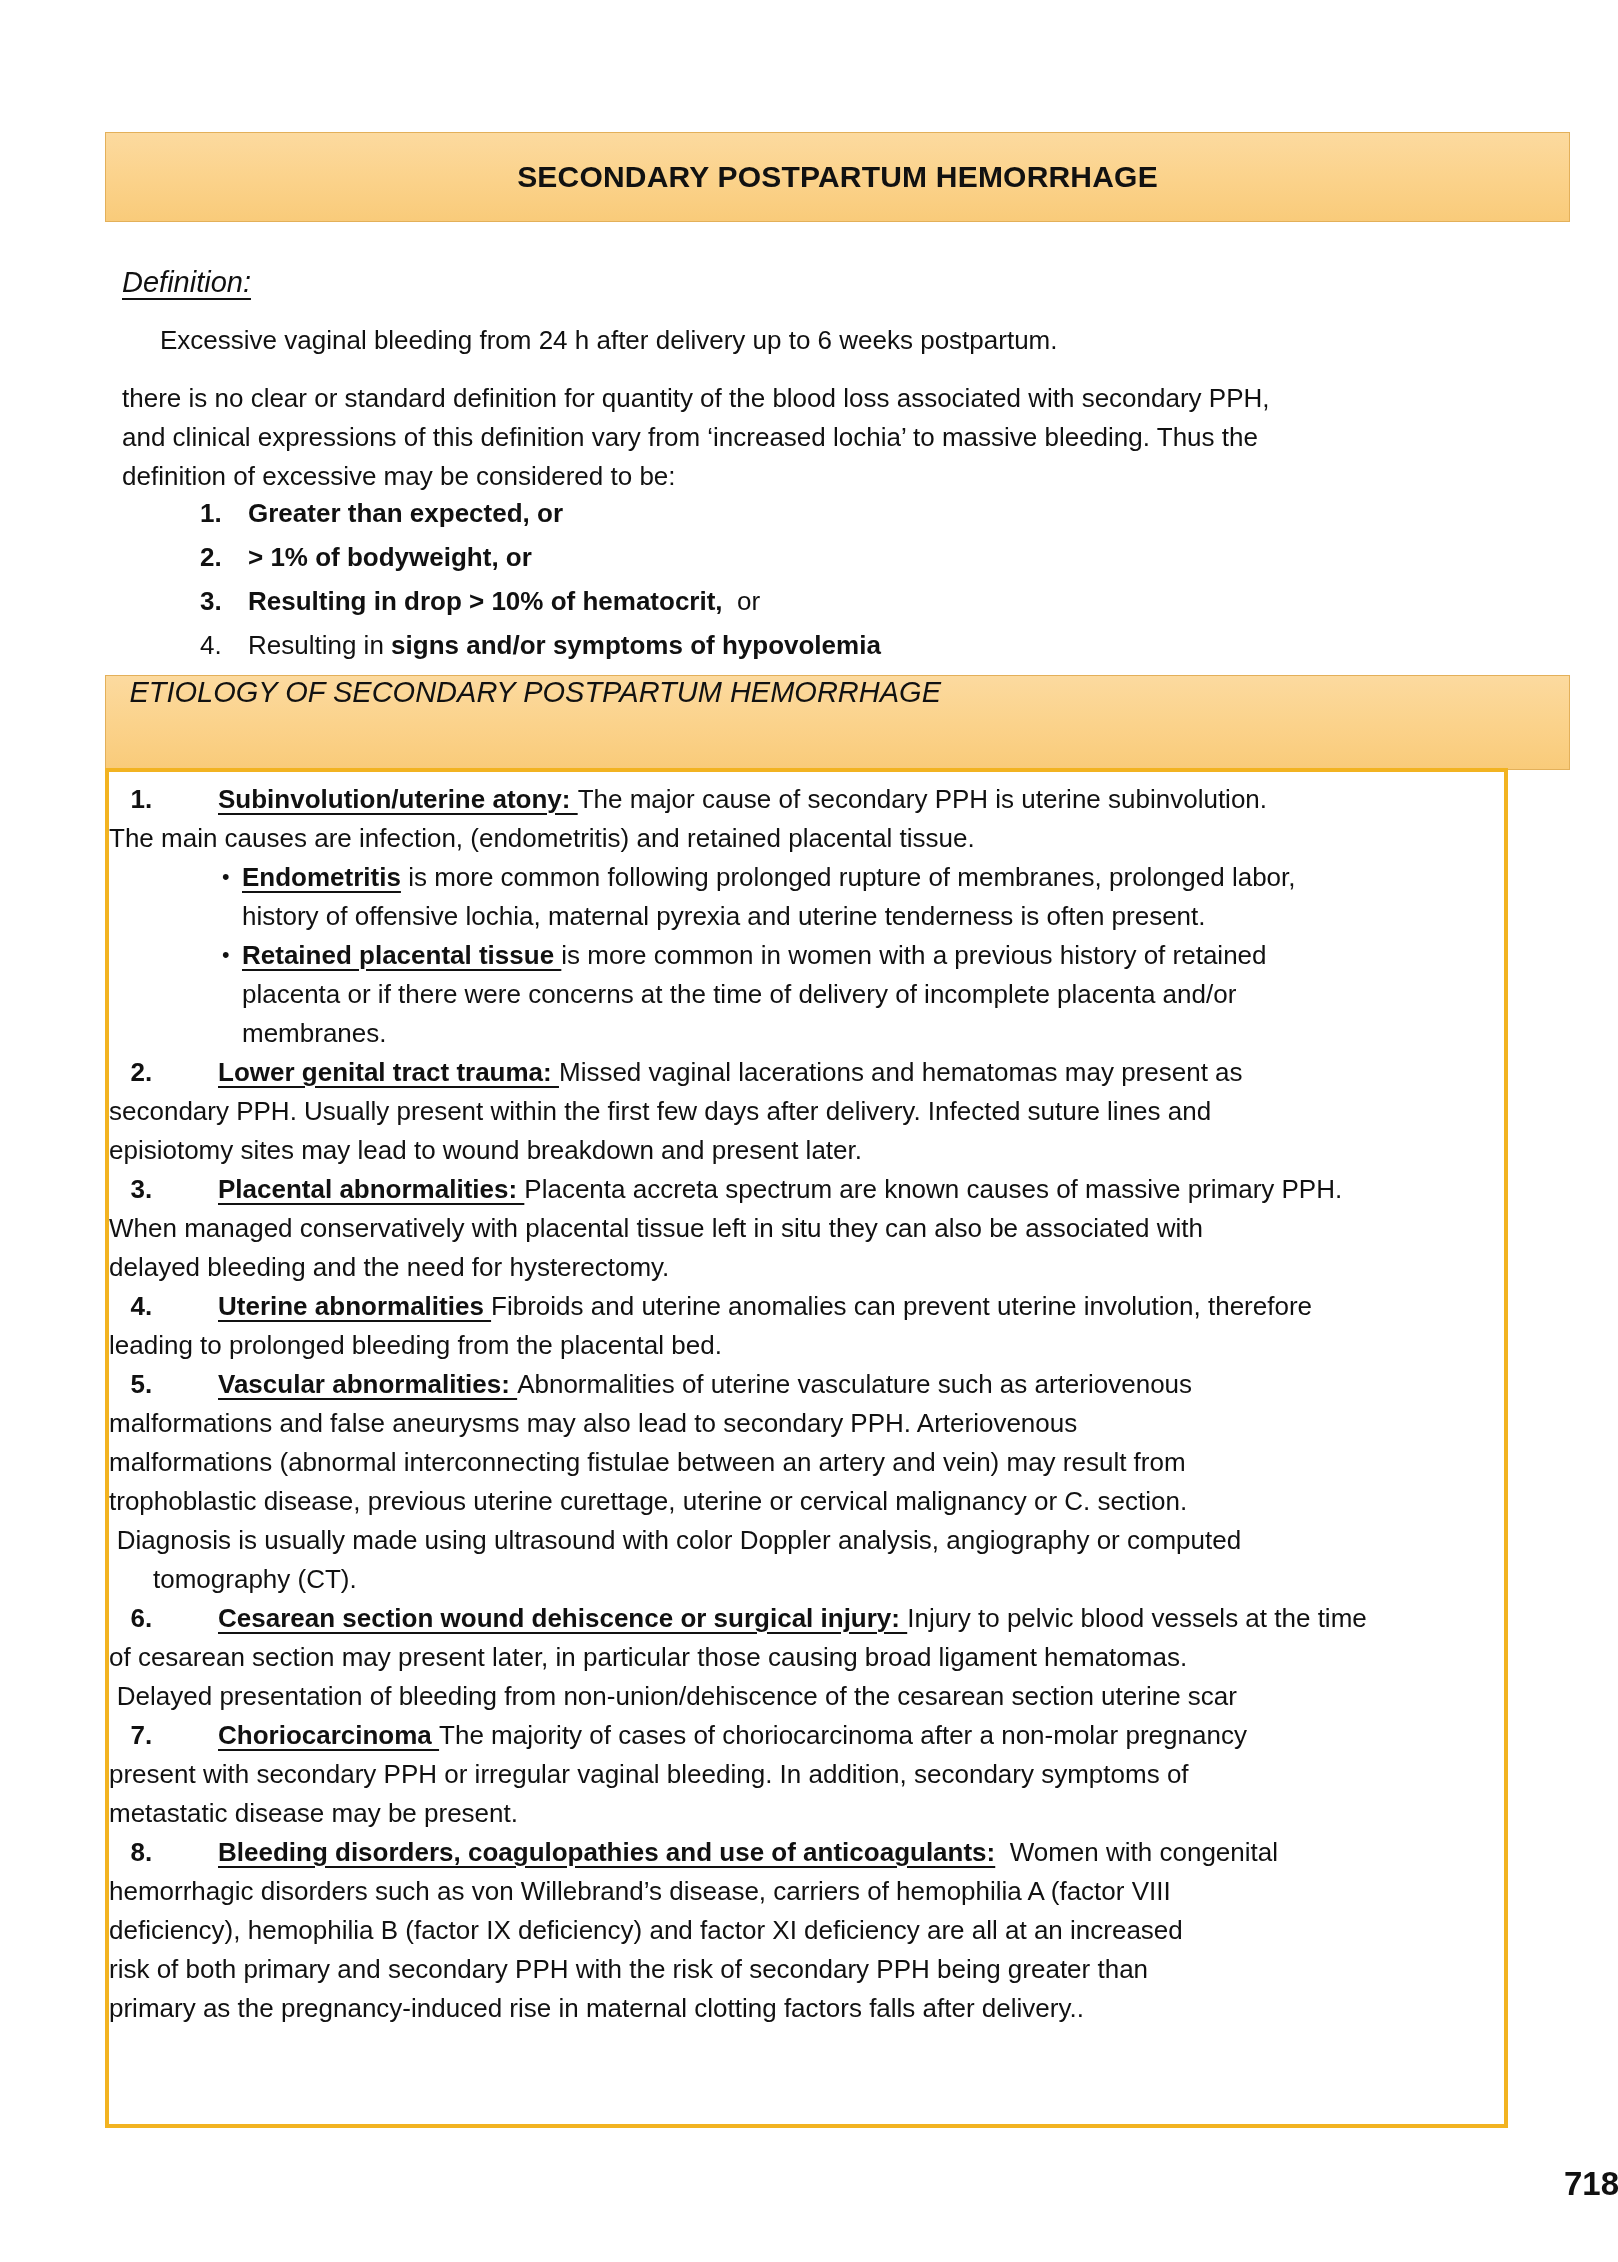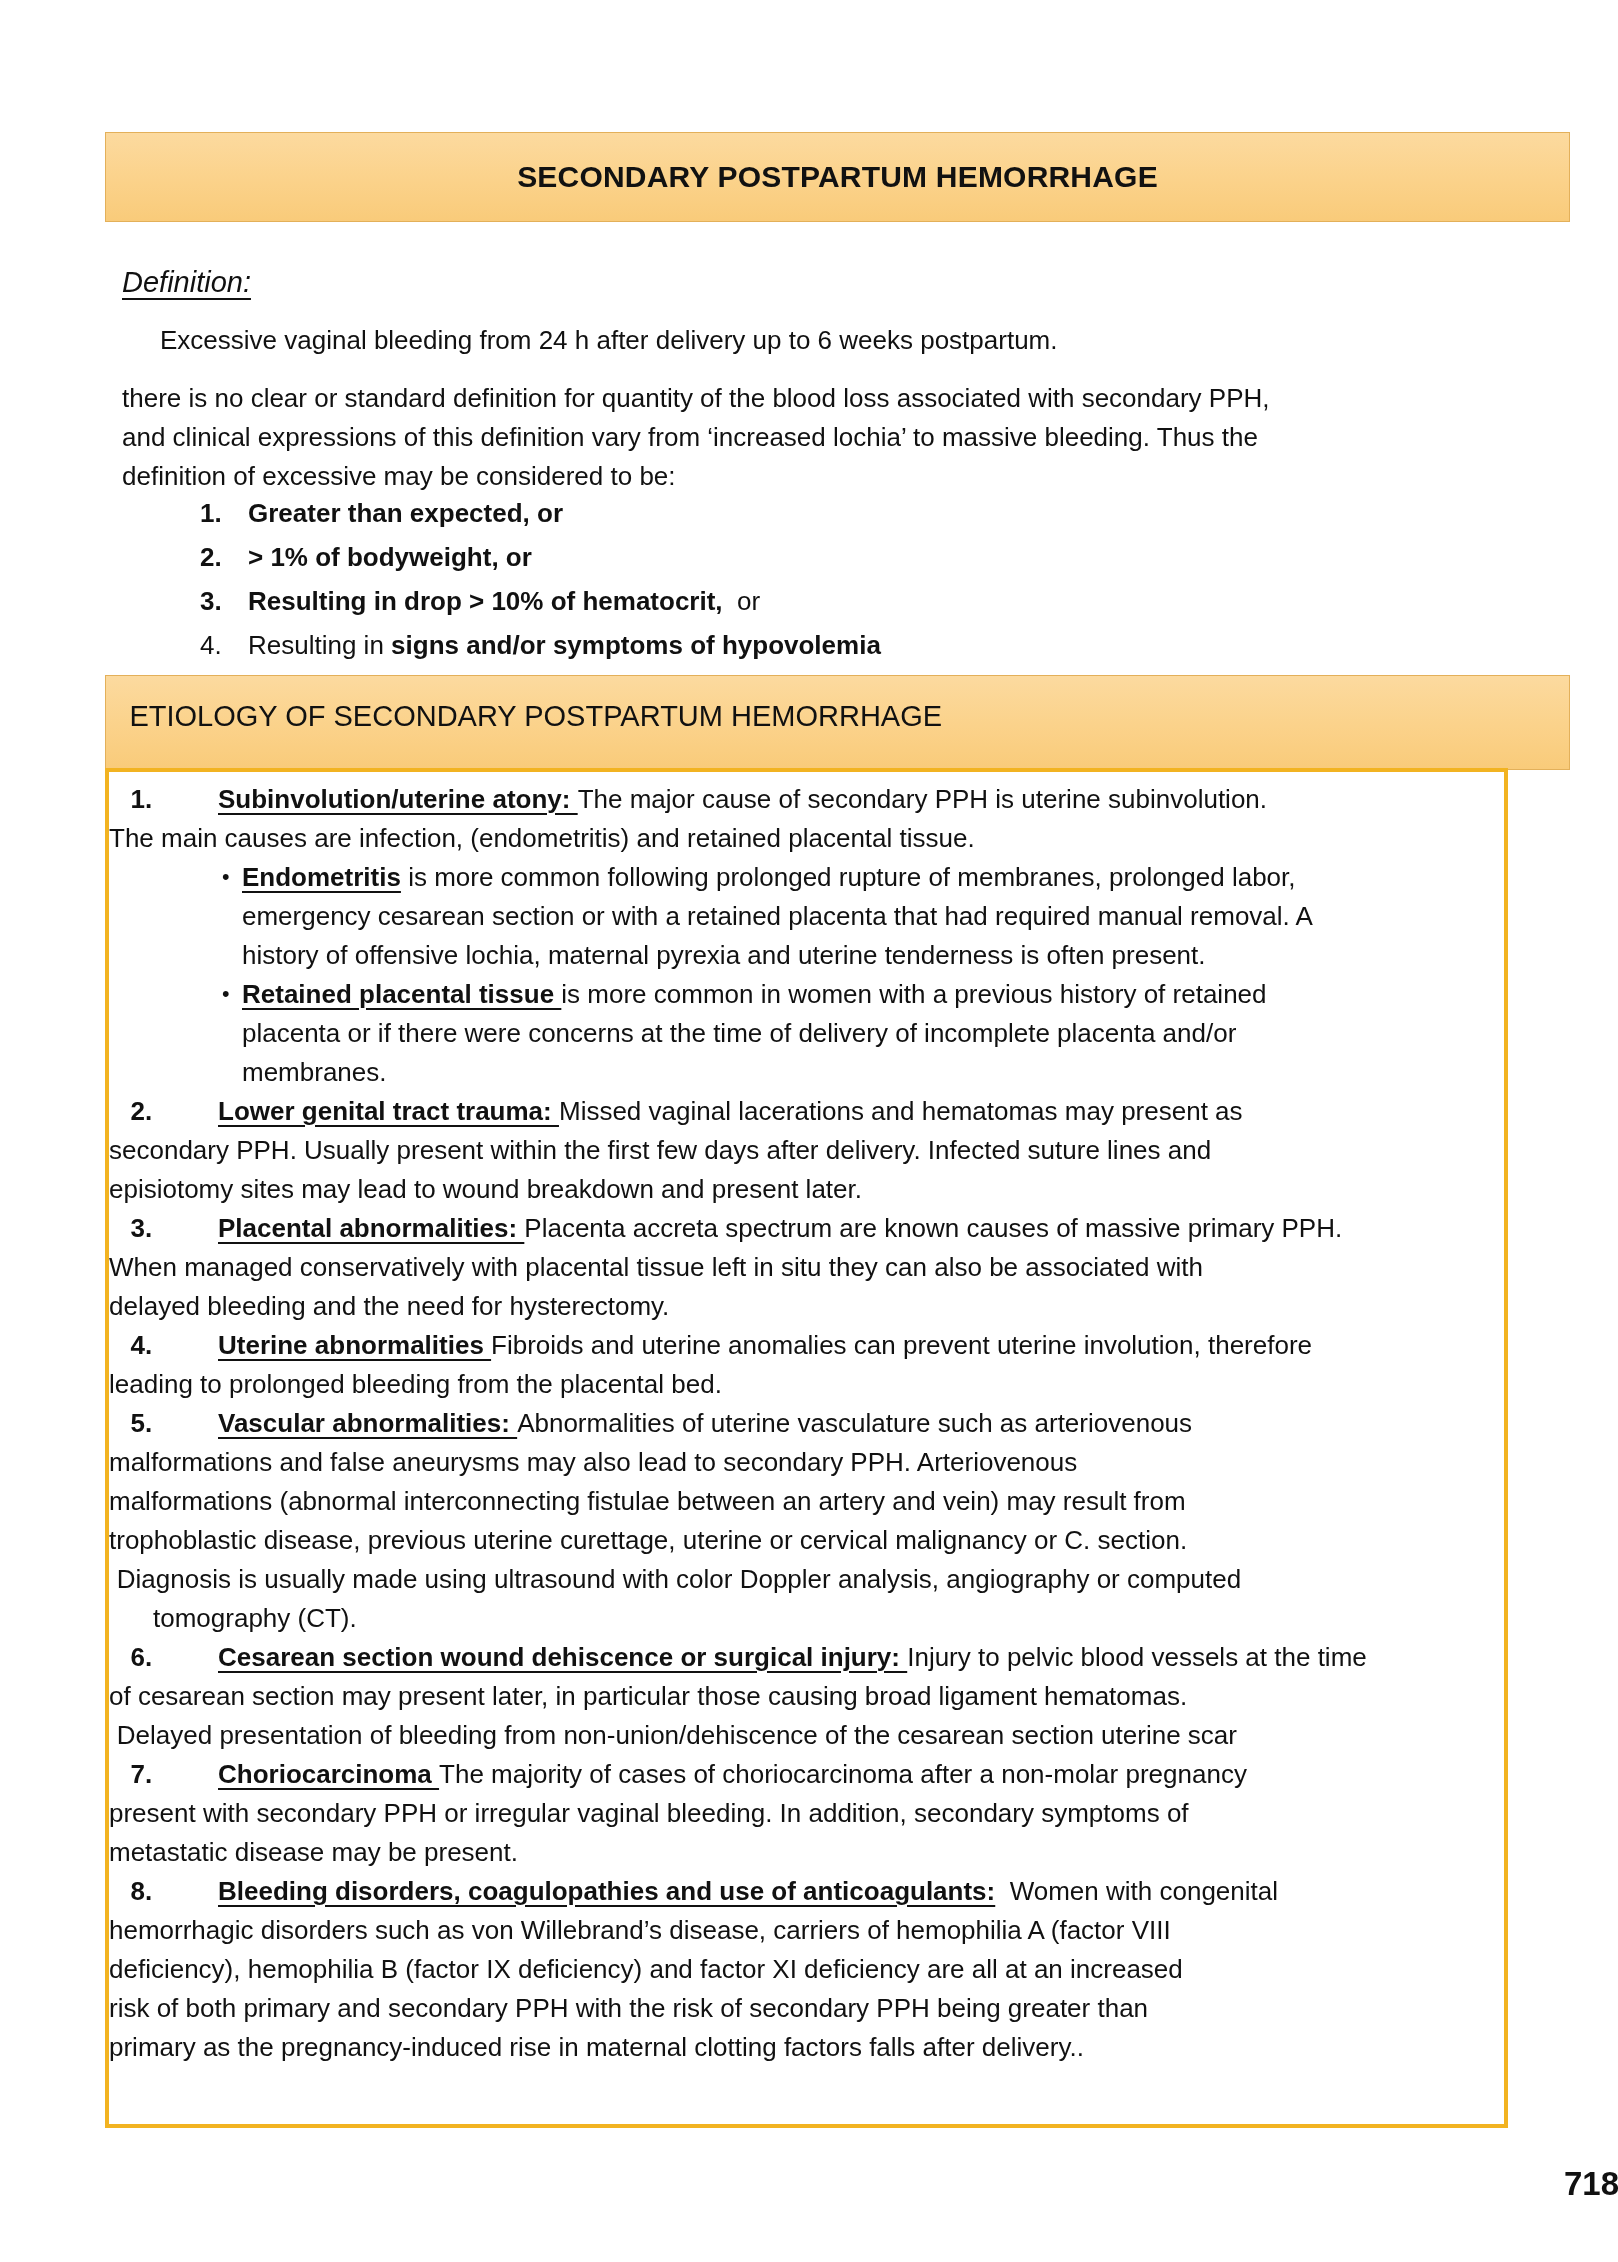--- a/index.html
+++ b/index.html
@@ -26,23 +26,23 @@
     background:linear-gradient(180deg,var(--banner-top) 0%,var(--banner-mid) 55%,var(--banner-bottom) 100%);
     border:1px solid var(--banner-border);
   }
   #title-banner{
     top:132px;height:90px;
     display:flex;align-items:center;justify-content:center;
     font-size:30px;font-weight:700;letter-spacing:0.2px;
   }
   #etiology-banner{
     top:675px;height:95px;
-    display:flex;align-items:center;
+    display:flex;align-items:flex-start;
     padding:0 0 12.7px 23.4px;
-    font-size:29px;font-weight:400;
+    font-size:29px;font-weight:400;font-style:italic;
   }
 
   #definition-heading{
     position:absolute;left:122px;top:266px;
     font-size:29px;font-weight:400;font-style:italic;
     text-decoration:underline;text-decoration-thickness:2px;text-underline-offset:5.9px;
   }
   #definition-p1{
     position:absolute;left:122px;top:325px;
     font-size:26px;white-space:pre;margin-left:38px;
@@ -104,21 +104,20 @@
     </div>
 
   <div id="etiology-banner" class="banner">
     <span>ETIOLOGY OF SECONDARY POSTPARTUM HEMORRHAGE</span>
   </div>
 
   <div id="etiology-box">
       <div class="ln ln-head"><span class="num">1.</span><span class="b u">Subinvolution/uterine atony: </span><span>The major cause of secondary PPH is uterine subinvolution.</span></div>
       <div class="ln ln-cont"><span>The main causes are infection, (endometritis) and retained placental tissue.</span></div>
       <div class="ln ln-bullet"><span class="blt">•</span><span class="b u">Endometritis</span><span> is more common following prolonged rupture of membranes, prolonged labor,</span></div>
-      <div class="ln ln-bcont"><span>emergency cesarean section or with a retained placenta that had required manual removal. A</span></div>
       <div class="ln ln-bcont"><span>history of offensive lochia, maternal pyrexia and uterine tenderness is often present.</span></div>
       <div class="ln ln-bullet"><span class="blt">•</span><span class="b u">Retained placental tissue </span><span>is more common in women with a previous history of retained</span></div>
       <div class="ln ln-bcont"><span>placenta or if there were concerns at the time of delivery of incomplete placenta and/or</span></div>
       <div class="ln ln-bcont"><span>membranes.</span></div>
       <div class="ln ln-head"><span class="num">2.</span><span class="b u">Lower genital tract trauma: </span><span>Missed vaginal lacerations and hematomas may present as</span></div>
       <div class="ln ln-cont"><span>secondary PPH. Usually present within the first few days after delivery. Infected suture lines and</span></div>
       <div class="ln ln-cont"><span>episiotomy sites may lead to wound breakdown and present later.</span></div>
       <div class="ln ln-head"><span class="num">3.</span><span class="b u">Placental abnormalities: </span><span>Placenta accreta spectrum are known causes of massive primary PPH.</span></div>
       <div class="ln ln-cont"><span>When managed conservatively with placental tissue left in situ they can also be associated with</span></div>
       <div class="ln ln-cont"><span>delayed bleeding and the need for hysterectomy.</span></div>

